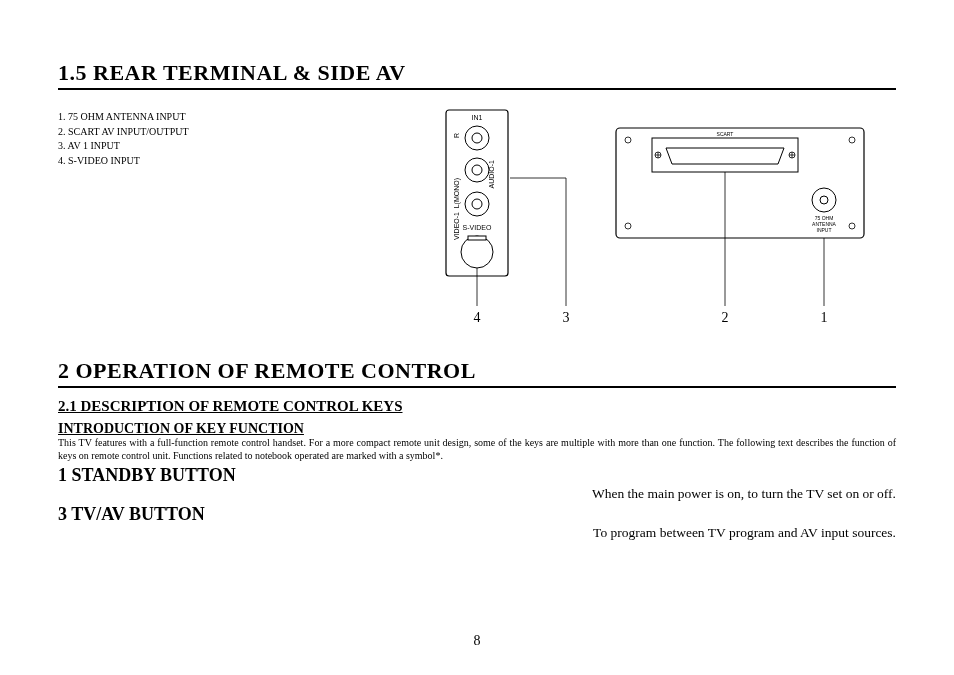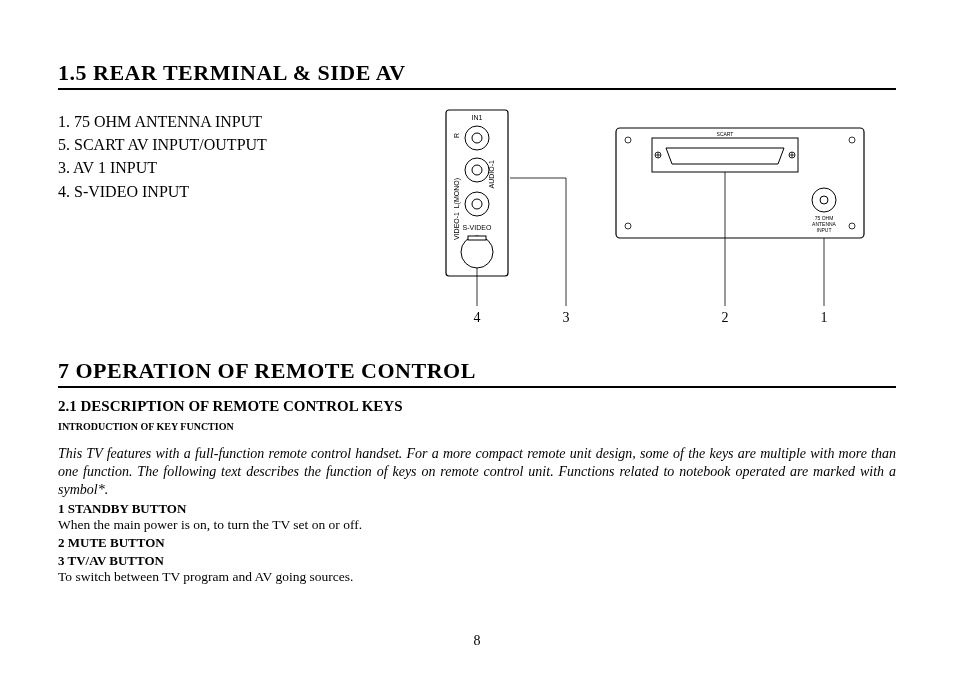--- a/index.html
+++ b/index.html
@@ -27,54 +27,56 @@
     border-top: 2px solid #000;
     margin: 0 0 18px 0;
   }
   .section-top {
     display: flex;
     align-items: flex-start;
     margin-bottom: 30px;
   }
   .left-list {
     width: 300px;
-    font-size: 16px;
+    font-size: 10px;
     line-height: 1.45;
     padding-top: 2px;
   }
   .diagrams {
     flex: 1;
     height: 220px;
     position: relative;
   }
   .h2 {
     font-size: 15px;
     font-weight: bold;
     margin: 6px 0 6px 0;
+    text-decoration: underline;
   }
   .h3 {
-    font-size: 10px;
+    font-size: 14px;
     font-weight: bold;
     margin: 4px 0 0 0;
+    text-decoration: underline;
   }
   .body-text {
-    font-size: 14px;
+    font-size: 10px;
     text-align: justify;
-    margin: 13px 0 2px 0;
+    margin: 0 0 2px 0;
     line-height: 1.28;
-    font-style: italic;
   }
   .keyhead {
-    font-size: 13px;
+    font-size: 18px;
     font-weight: bold;
     margin: 2px 0 0 0;
   }
   .keybody {
     font-size: 13.5px;
     margin: 0 0 0 0;
+    text-align: right;
   }
   .pagenum {
     position: absolute;
     bottom: 26px;
     left: 0;
     width: 100%;
     text-align: center;
     font-size: 14px;
   }
   
@@ -86,21 +88,21 @@
 <body>
 
 <div class="page">
 
   <div class="h1">1.5 REAR TERMINAL &amp; SIDE AV</div>
   <hr class="rule">
 
   <div class="section-top">
     <div class="left-list">
       <div>1.  75 OHM ANTENNA INPUT</div>
-      <div>5.  SCART AV INPUT/OUTPUT</div>
+      <div>2.  SCART AV INPUT/OUTPUT</div>
       <div>3.  AV 1 INPUT</div>
       <div>4.   S-VIDEO INPUT</div>
     </div>
 
     <div class="diagrams">
       <svg width="540" height="220" viewBox="0 0 540 220">
 
         <g>
           <rect x="90" y="2" width="62" height="166" rx="3" ry="3" fill="none" stroke="#000" stroke-width="1.2"></rect>
           <text x="121" y="12" text-anchor="middle" class="svgtext">IN1</text>
@@ -161,31 +163,30 @@
         </g>
 
         <text x="121" y="214" text-anchor="middle" class="callout">4</text>
         <text x="210" y="214" text-anchor="middle" class="callout">3</text>
         <text x="369" y="214" text-anchor="middle" class="callout">2</text>
         <text x="468" y="214" text-anchor="middle" class="callout">1</text>
       </svg>
     </div>
   </div>
 
-  <div class="h1">7 OPERATION OF REMOTE CONTROL</div>
+  <div class="h1">2 OPERATION OF REMOTE CONTROL</div>
   <hr class="rule" style="margin-bottom:10px;">
 
   <div class="h2">2.1 DESCRIPTION OF REMOTE CONTROL KEYS</div>
 
   <div class="h3">INTRODUCTION OF KEY FUNCTION</div>
   <p class="body-text">This TV features with a full-function remote control handset. For a more compact remote unit design, some of the keys are multiple with more than one function. The following text describes the function of keys on remote control unit. Functions related to notebook operated are marked with a symbol*.</p>
 
   <div class="keyhead">1 STANDBY BUTTON</div>
   <div class="keybody">When the main power is on, to turn the TV set on or off.</div>
 
-  <div class="keyhead">2  MUTE BUTTON</div>
 
   <div class="keyhead">3 TV/AV BUTTON</div>
-  <div class="keybody">To switch between TV program and AV going sources.</div>
+  <div class="keybody">To program between TV program and AV input sources.</div>
 
 
   <div class="pagenum">8</div>
 </div>
 
 </body></html>

